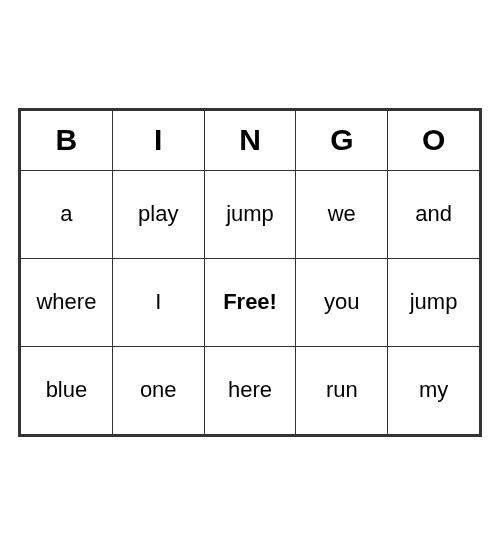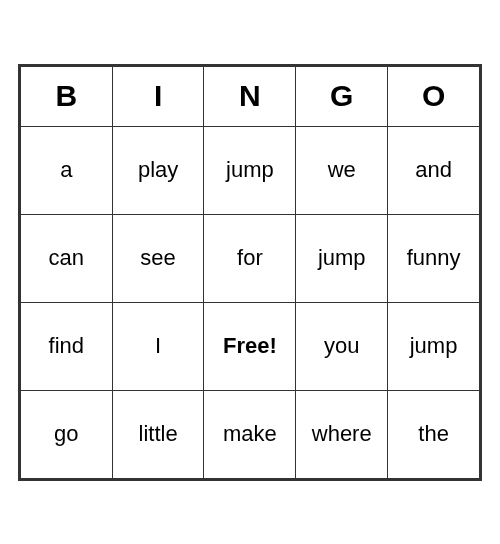--- a/index.html
+++ b/index.html
@@ -68,35 +68,28 @@
     </thead>
     <tbody id="bingo-body">
     <tr>
           <td>a</td>
           <td>play</td>
           <td>jump</td>
           <td>we</td>
           <td>and</td>
         </tr>
         <tr>
-          <td>can</td>
-          <td>see</td>
-          <td>for</td>
-          <td>jump</td>
-          <td>funny</td>
-        </tr>
-        <tr>
-          <td>find</td>
+          <td>where</td>
           <td>I</td>
           <td class="free-cell">Free!</td>
           <td>you</td>
           <td>jump</td>
         </tr>
         <tr>
-          <td>go</td>
-          <td>little</td>
-          <td>make</td>
-          <td>where</td>
-          <td>the</td>
+          <td>blue</td>
+          <td>one</td>
+          <td>here</td>
+          <td>run</td>
+          <td>my</td>
         </tr>
       </tbody>
   </table>
 </div>
 
 </body></html>

